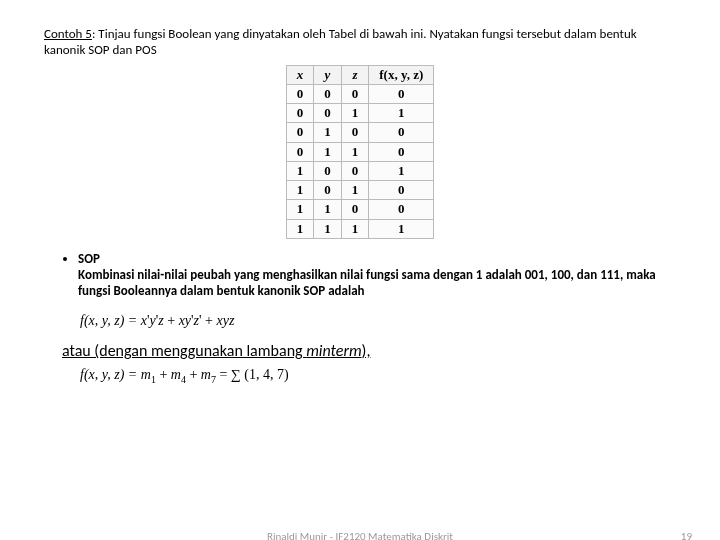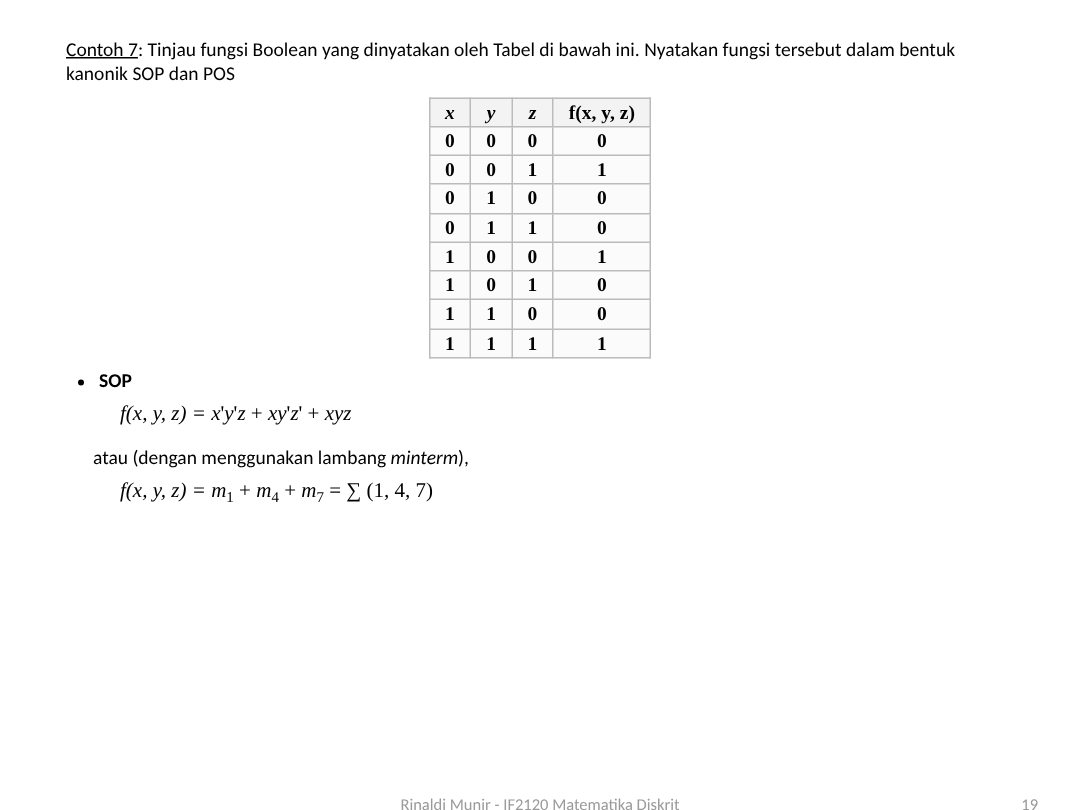--- a/index.html
+++ b/index.html
@@ -31,38 +31,39 @@
     font-size: 13px;
     font-weight: bold;
   }
   table.truth th {
     font-style: italic;
     background: #f3f3f3;
     font-weight: bold;
   }
   table.truth th.fn { font-style: normal; }
   .sol-label { text-decoration: underline; }
-  ul.bul { list-style: disc; padding-left: 22px; margin: 0; font-weight: bold; }
+  ul.bul { list-style: disc; padding-left: 22px; margin: 12px; font-weight: bold; }
   ul.bul li { margin: 0; }
   .eqn {
     font-family: "Times New Roman", serif;
     font-style: italic;
     font-size: 14px;
     padding-left: 36px;
     margin-top: 5px;
   }
   .eqn .up { font-style: normal; }
   .eqn .sub { font-size: 10px; vertical-align: sub; font-style: normal; }
   .eqn .sigma { font-style: normal; font-family: "Times New Roman", serif; }
   .mid {
     font-family: Calibri, Arial, sans-serif;
-    font-size: 13px;
+    font-size: 16px;
     font-style: normal;
     margin-top: 12px;
     padding-left: 18px;
+    text-decoration: underline;
   }
   .mid em { font-style: italic; }
   .footer {
     position: absolute;
     bottom: 10px;
     left: 0; right: 0;
     padding: 0 32px 0 0;
     font-size: 11px;
     color: #9a9a9a;
   }
@@ -70,21 +71,21 @@
     position: absolute; left: 0; right: 0; text-align: center;
   }
   .footer .pageno {
     position: absolute; right: 28px; color: #9a9a9a;
   }
 </style>
 </head>
 <body>
 
 <div class="heading">
-  <span class="label">Contoh 7</span><span>: Tinjau fungsi Boolean yang dinyatakan oleh Tabel di bawah ini. Nyatakan fungsi tersebut dalam bentuk kanonik SOP dan POS</span>
+  <span class="label">Contoh 5</span><span>: Tinjau fungsi Boolean yang dinyatakan oleh Tabel di bawah ini. Nyatakan fungsi tersebut dalam bentuk kanonik SOP dan POS</span>
 </div>
 
 <div class="tblwrap">
   <table class="truth">
     <tbody>
         <tr>
       <th>x</th>
       <th>y</th>
       <th>z</th>
       <th class="fn">f(x, y, z)</th>
@@ -137,20 +138,21 @@
           <td>1</td>
           <td>1</td>
         </tr>
   </tbody></table>
 </div>
 
 <div>
   <ul class="bul">
     <li>
       <b>SOP</b><br>
+      <span>Kombinasi nilai-nilai peubah yang menghasilkan nilai fungsi sama dengan 1 adalah 001, 100, dan 111, maka fungsi Booleannya dalam bentuk kanonik SOP adalah</span>
     </li>
   </ul>
 </div>
 
 <div class="eqn">
   <span>f(x, y, z) = </span>
   <span>x</span><span class="up">'</span><span>y</span><span class="up">'</span><span>z</span>
   <span class="up"> + </span>
   <span>xy</span><span class="up">'</span><span>z</span><span class="up">'</span>
   <span class="up"> + </span>

